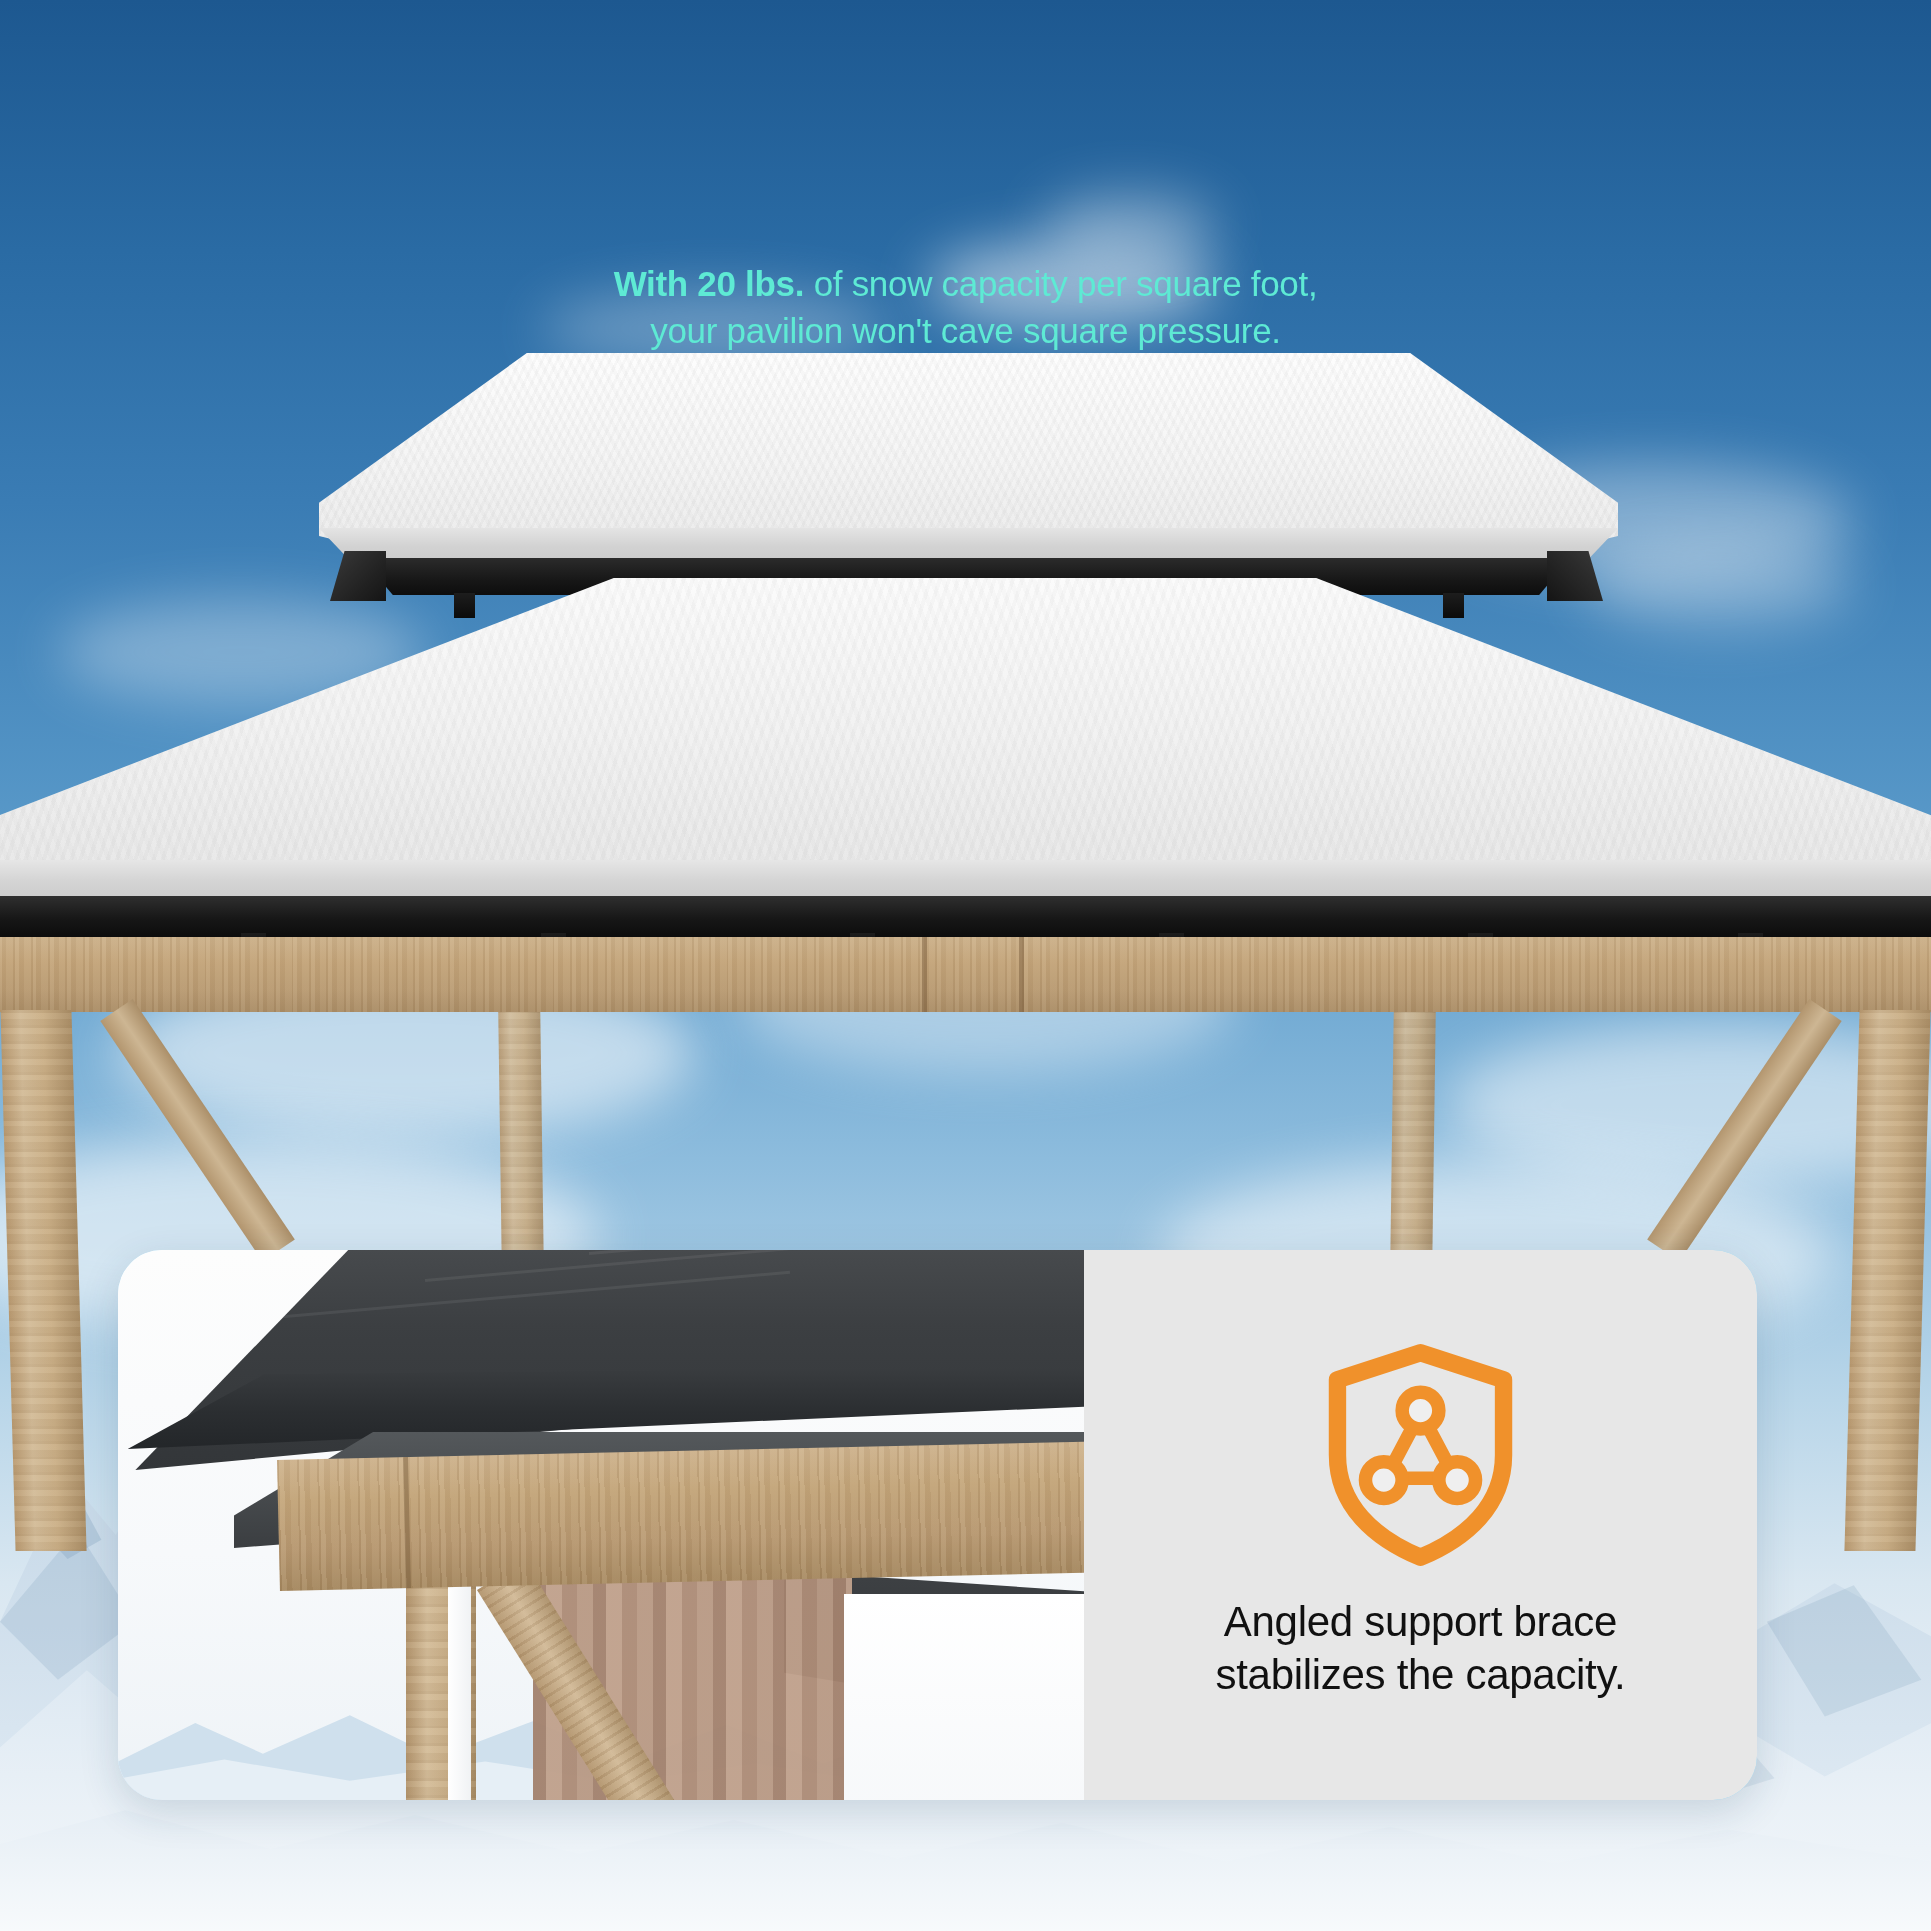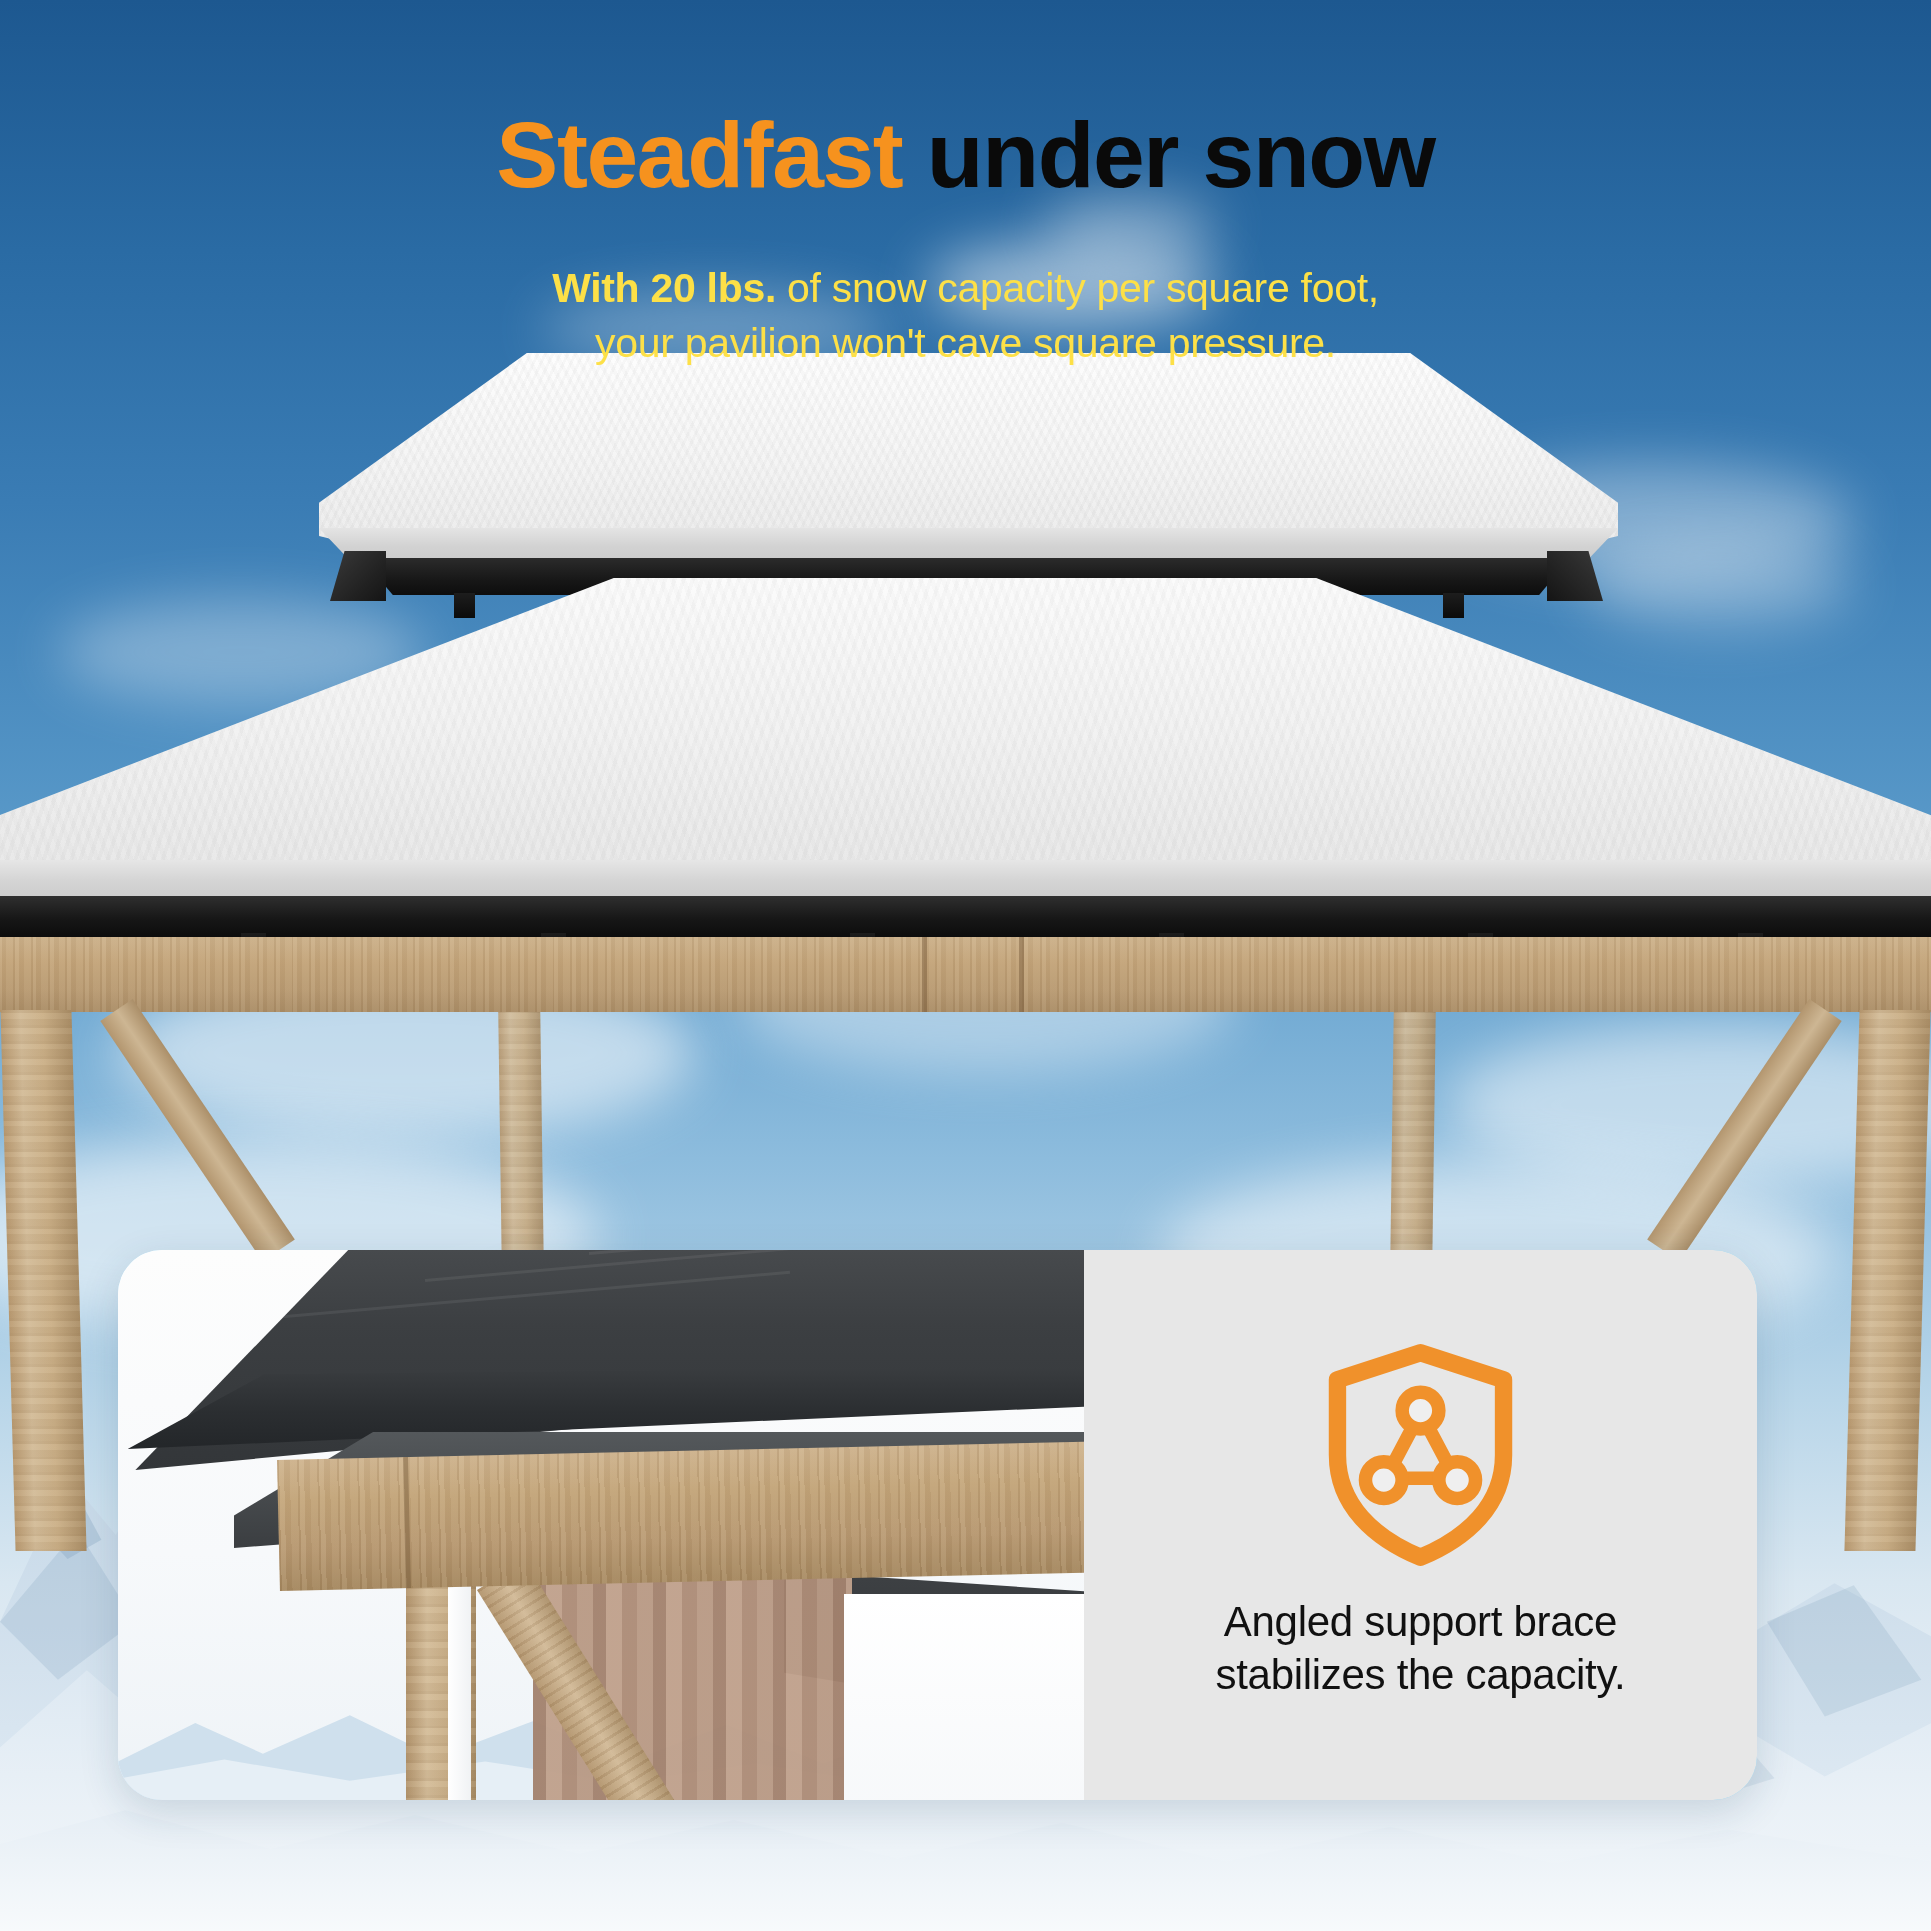--- a/index.html
+++ b/index.html
@@ -173,21 +173,21 @@
     font-size:93px; font-weight:700; line-height:1.06;
     letter-spacing:-1.4px;
     color:#0a0a0a;
     white-space:nowrap;
   }
   .headline .accent { color:#F6921E; }
 
   .subhead {
     position:absolute; left:0; top:261px; width:1931px;
     text-align:center;
-    font-size:41px; line-height:1.34; color:#fde047;
+    font-size:35px; line-height:1.34; color:#5eead4;
     letter-spacing:-0.3px;
   }
   .subhead .bold { font-weight:700; }
 
   
   .card {
     position:absolute; left:118px; top:1250px;
     width:1639px; height:550px;
     background:#7dd3fc;
     border-radius:44px;
@@ -422,23 +422,20 @@
     <div class="brace brace-l"></div>
     <div class="brace brace-r"></div>
     <div class="post post-l">
       <div class="post-grain"></div>
     </div>
     <div class="post post-r">
       <div class="post-grain"></div>
     </div>
   </div>
 
-  <div class="headline">
-    <span class="accent">Steadfast</span><span> under snow</span>
-  </div>
 
   <div class="subhead">
     <div>
       <span class="bold">With 20 lbs.</span><span> of snow capacity per square foot,</span>
     </div>
     <div>your pavilion won't cave square pressure.</div>
   </div>
 
   <div class="card">
 

